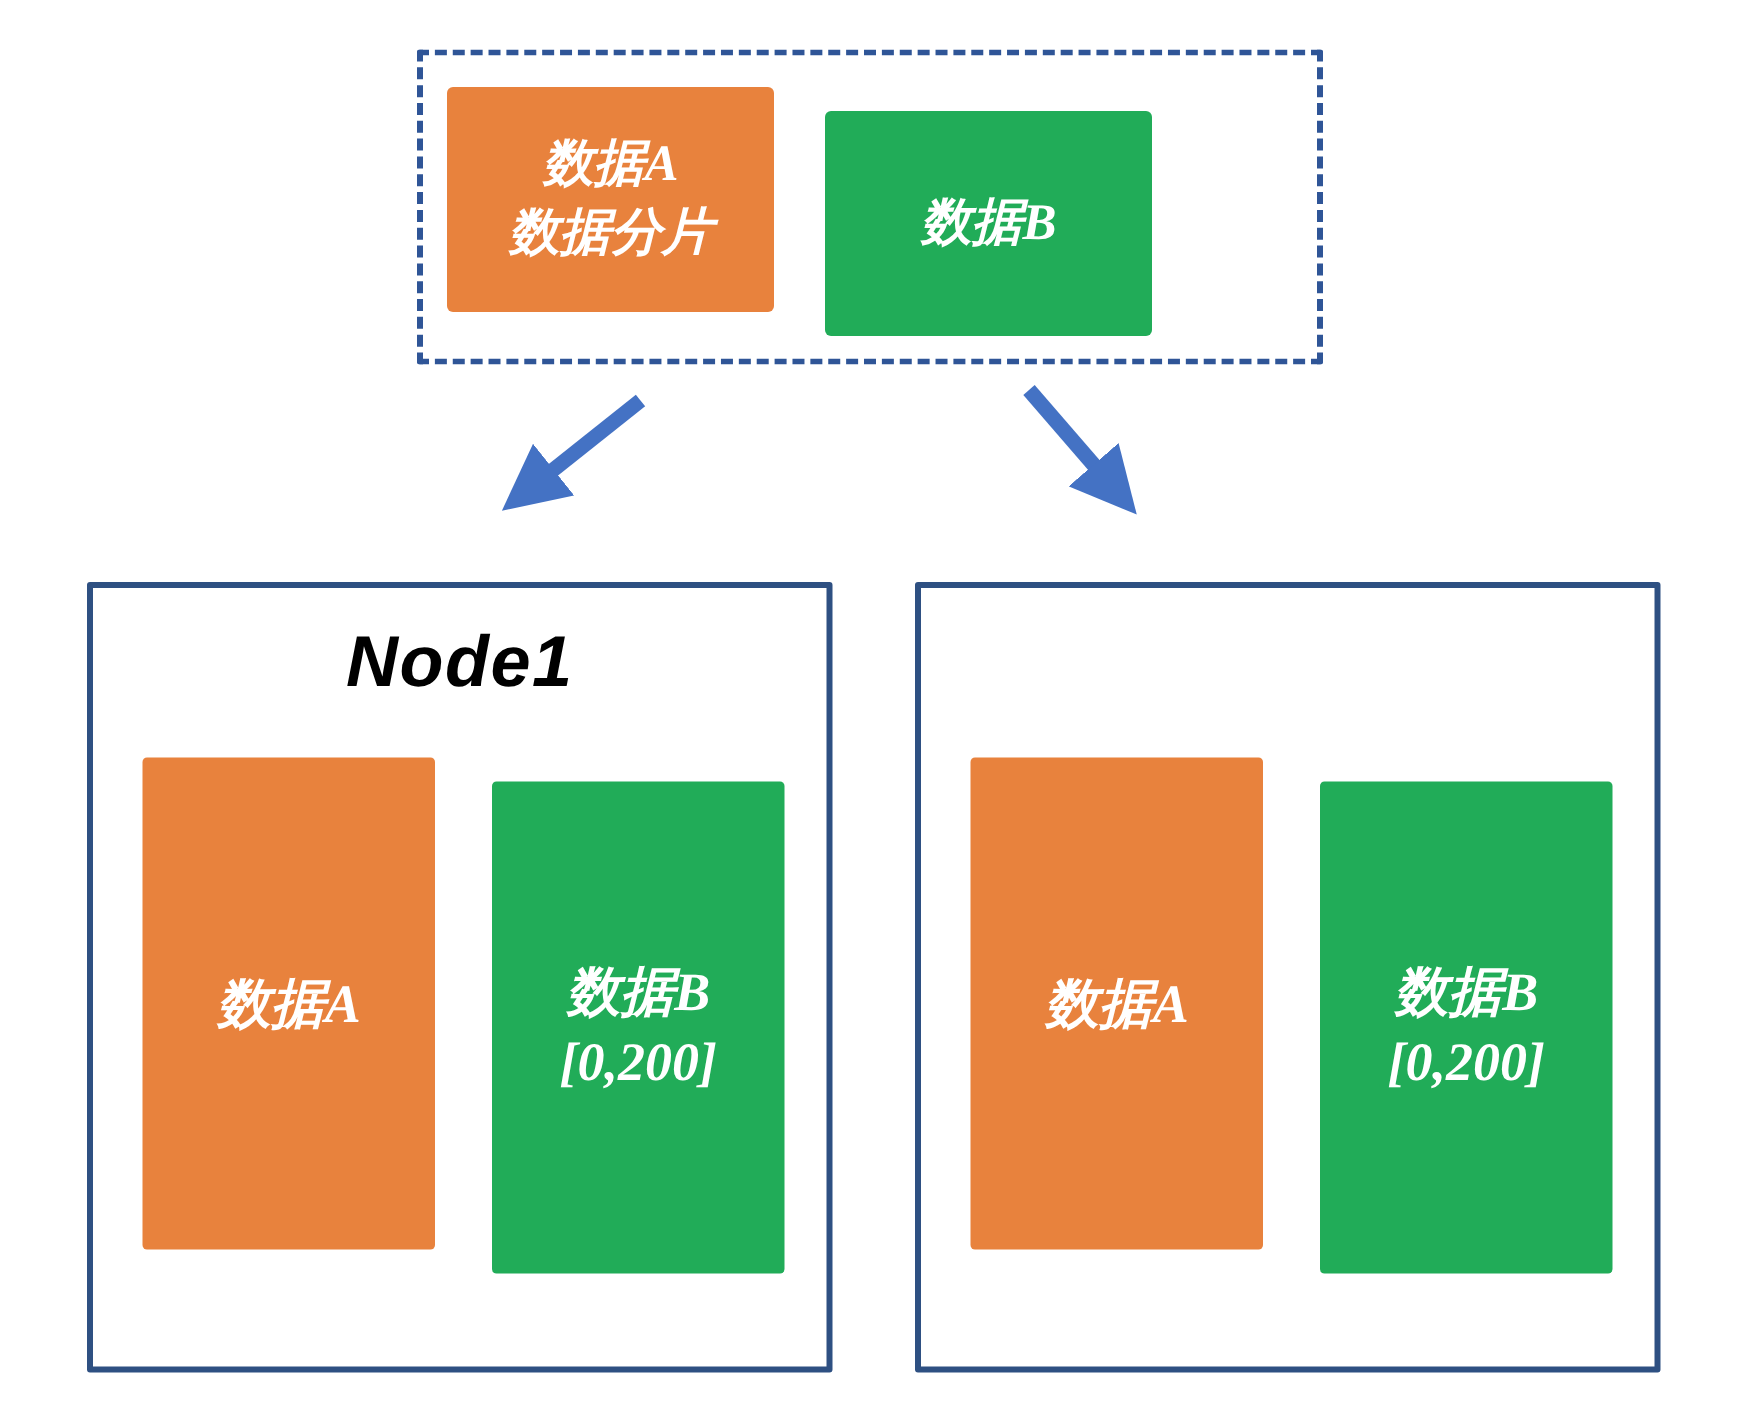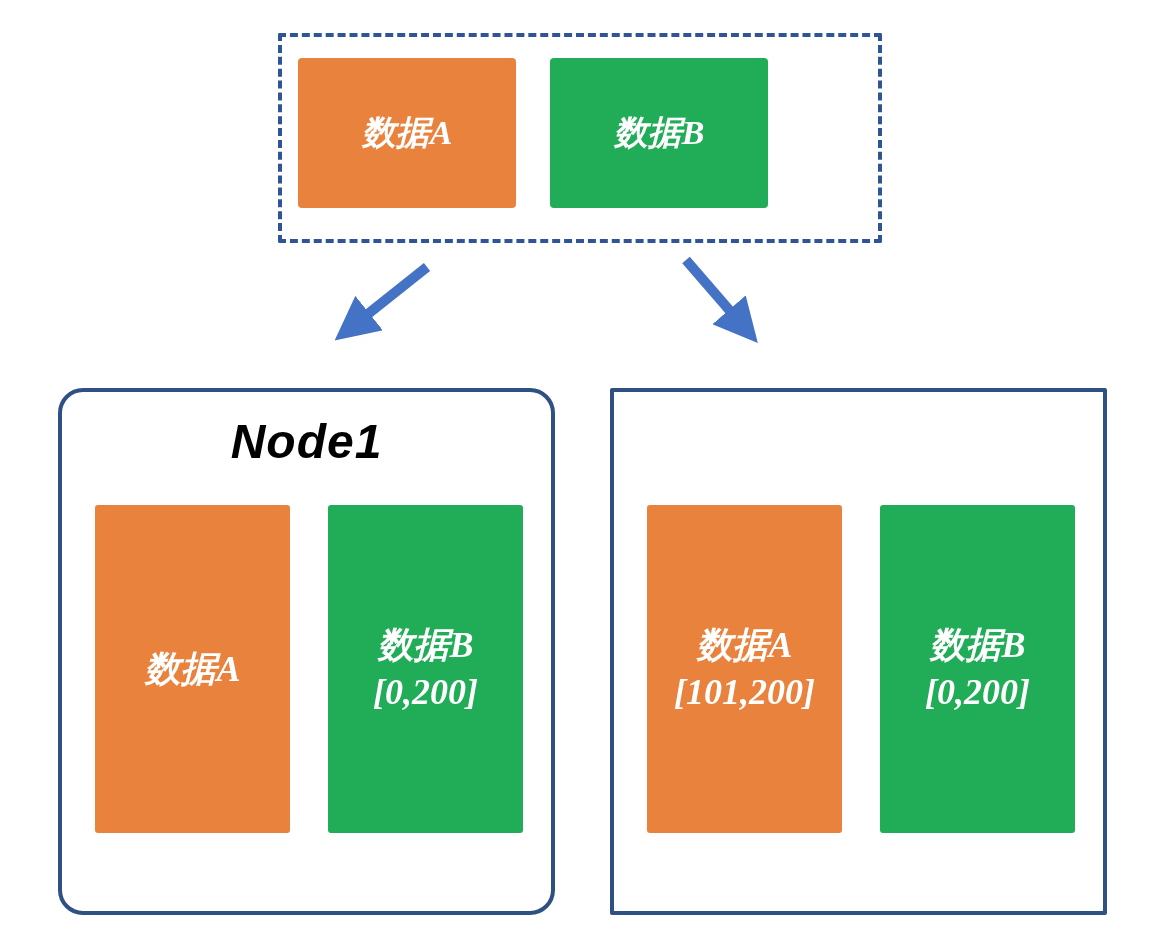--- a/index.html
+++ b/index.html
@@ -37,39 +37,39 @@
     justify-content: center;
     color: var(--box-text, #ffffff);
     font-size: 34px;
     font-weight: bold;
     line-height: 1.35;
     text-align: center;
   }
   .top-box.first { left: 16px; }
   .top-box.second { left: 268px; }
   .fill-orange { background: var(--orange, #E8823D); }
-  .fill-green { background: var(--green, #21AC58); }
+  .fill-green { background: var(--green, #21AC58); margin-top: 16px; }
   .arrow-layer {
     position: absolute;
     left: 0;
     top: 0;
     width: 1163px;
     height: 946px;
     pointer-events: none;
   }
   .node-box {
     position: absolute;
     top: 388px;
     width: 489px;
     height: 519px;
     border: 4px solid var(--node-border, #2E5082);
     border-radius: 2px;
     background: #ffffff;
   }
-  .node-box.node-1 { left: 58px; border-radius: 25px; }
+  .node-box.node-1 { left: 58px; }
   .node-box.node-2 { left: 610px; }
   .node-title {
     margin-top: 22px;
     text-align: center;
     font-family: "Liberation Sans", sans-serif;
     font-weight: bold;
     font-size: 48px;
     color: var(--title-text, #000000);
     letter-spacing: 1px;
   }
@@ -96,20 +96,21 @@
   }
 </style>
 </head>
 <body>
 
 <div class="canvas">
 
   <div class="dashed-group">
     <div class="top-box first fill-orange">
       <div>数据A</div>
+      <div>数据分片</div>
     </div>
     <div class="top-box second fill-green">
       <div>数据B</div>
     </div>
   </div>
 
   <svg class="arrow-layer" viewBox="0 0 1163 946" xmlns="http://www.w3.org/2000/svg">
     <defs>
       <marker id="arrowhead" markerWidth="4.4" markerHeight="4.4" refX="3.2" refY="2.2" orient="auto">
         <path d="M0,0 L4.4,2.2 L0,4.4 Z" style="fill: var(--arrow-blue, #4472C4);"></path>
@@ -126,21 +127,20 @@
     </div>
     <div class="shard-box second fill-green">
       <div>数据B</div>
       <div class="shard-range">[0,200]</div>
     </div>
   </div>
 
   <div class="node-box node-2">
     <div class="shard-box first fill-orange">
       <div>数据A</div>
-      <div class="shard-range">[101,200]</div>
     </div>
     <div class="shard-box second fill-green">
       <div>数据B</div>
       <div class="shard-range">[0,200]</div>
     </div>
   </div>
 
 </div>
 
 </body></html>

